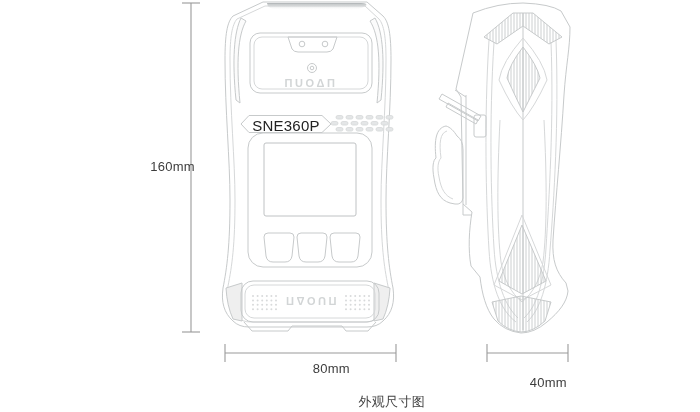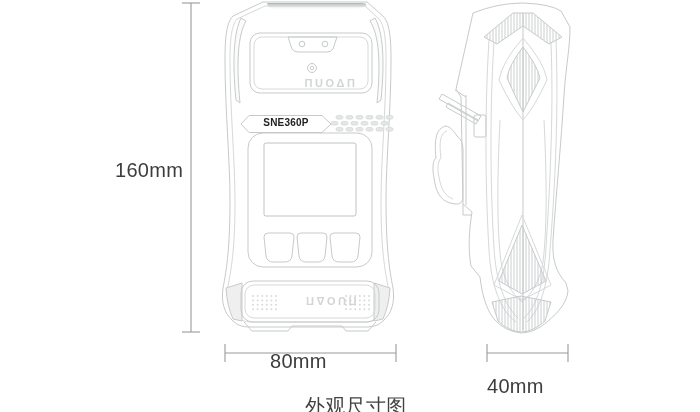--- a/index.html
+++ b/index.html
@@ -2,34 +2,34 @@
 <html><head>
 <meta charset="utf-8">
 <style>
   html,body{margin:0;padding:0;background:#ffffff;}
   .canvas{
     position:relative;width:700px;height:412px;background:#ffffff;overflow:hidden;
     font-family:"Liberation Sans", sans-serif;
   }
   .canvas svg{position:absolute;left:0;top:0;}
   .lbl{
-    position:absolute;color:#3d3d3d;font-size:20px;text-align:left;
+    position:absolute;color:#3d3d3d;font-size:13px;text-align:right;
     white-space:nowrap;letter-spacing:0.3px;
   }
   .lbl-160{left:115px;top:159px;width:80px;}
-  .lbl-80{left:270px;top:350px;width:80px;}
+  .lbl-80{left:270px;top:361px;width:80px;}
   .lbl-40{left:487px;top:375px;width:80px;}
   .lbl-caption{left:305px;top:393px;width:120px;color:#424242;}
   .model-badge-text{
     position:absolute;left:246px;top:117px;width:80px;text-align:center;
-    font-size:10px;font-weight:700;color:#222;letter-spacing:0.2px;
+    font-size:15px;font-weight:400;color:#222;letter-spacing:0.2px;
   }
   .brand-logo{
     position:absolute;width:64px;text-align:center;font-size:11px;font-weight:700;
-    letter-spacing:2.5px;color:#d2d5d6;user-select:none;margin-left:20px;
+    letter-spacing:2.5px;color:#d2d5d6;user-select:none;
   }
   .brand-logo-top{left:279px;top:77px;}
   .brand-logo-bottom{left:278px;top:295px;transform:rotate(180deg);}
 </style>
 </head>
 <body>
 
 <div class="canvas">
 
   <svg width="700" height="412" viewBox="0 0 700 412">

